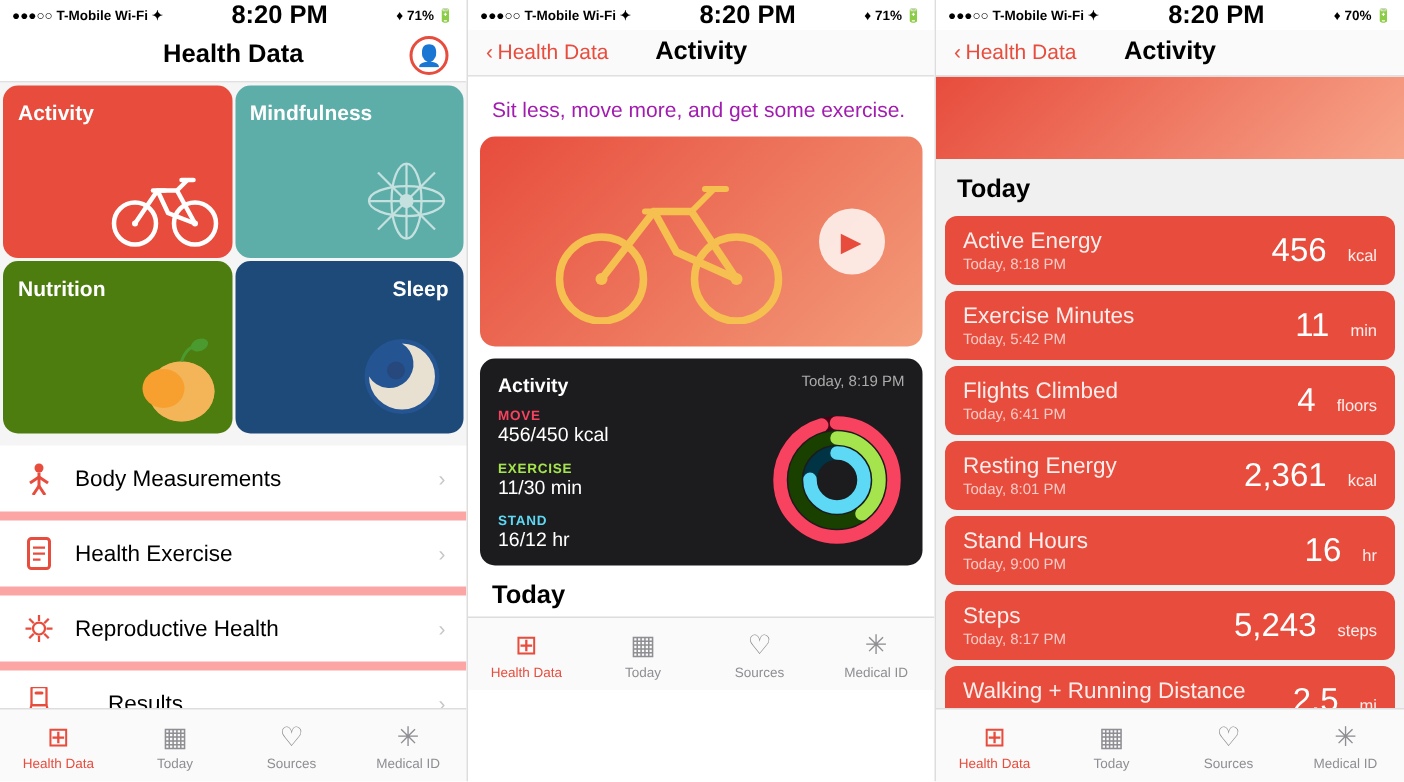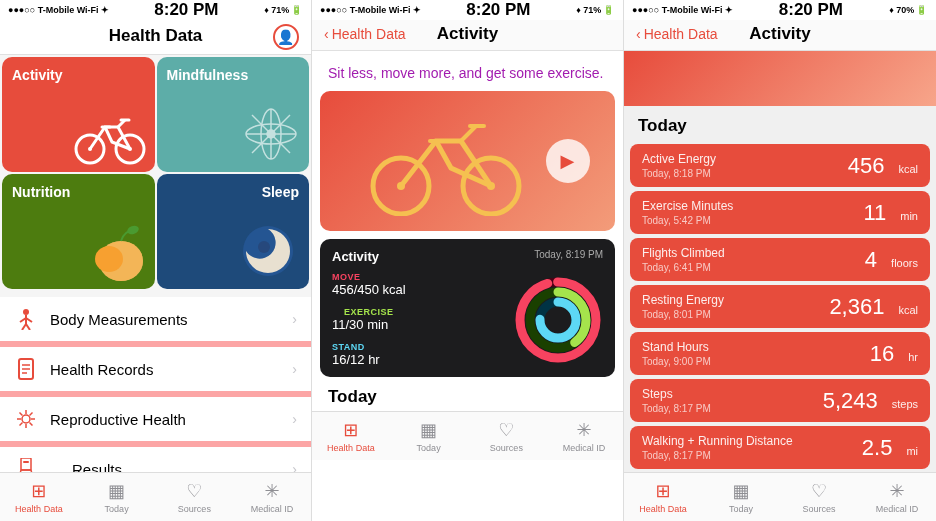--- a/index.html
+++ b/index.html
@@ -284,21 +284,21 @@
     .stat-block .stat-name {
       font-size: 9px;
       font-weight: 700;
       letter-spacing: 0.5px;
     }
     .stat-block .stat-value {
       font-size: 13px;
       color: #fff;
     }
     .stat-move .stat-name { color: #f74360; }
-    .stat-exercise .stat-name { color: #a5e44c; text-align: center; }
+    .stat-exercise .stat-name { color: #a5e44c; }
     .stat-stand .stat-name { color: #5dd8f5; }
 
     .rings-svg {
       width: 90px;
       height: 90px;
     }
 
     .p2-today-label {
       padding: 10px 16px 4px;
       font-size: 17px;
@@ -354,21 +354,21 @@
       background: #e74c3c;
       margin: 2px 6px;
       border-radius: 8px;
       padding: 8px 12px;
       display: flex;
       justify-content: space-between;
       align-items: center;
       flex-shrink: 0;
     }
     .metric-left .metric-name {
-      font-size: 12px;
+      font-size: 15px;
       color: rgba(255,255,255,0.9);
       font-weight: 500;
     }
     .metric-left .metric-sub {
       font-size: 10px;
       color: rgba(255,255,255,0.7);
       margin-top: 2px;
     }
     .metric-right {
       display: flex;
@@ -477,21 +477,21 @@
     </div>
     <div class="p1-list-item">
       <div class="list-icon">
         <svg width="18" height="22" viewBox="0 0 18 22">
             <rect x="2" y="1" width="14" height="20" rx="2" fill="none" stroke="#e74c3c" stroke-width="2"></rect>
             <line x1="5" y1="7" x2="13" y2="7" stroke="#e74c3c" stroke-width="1.5"></line>
             <line x1="5" y1="11" x2="13" y2="11" stroke="#e74c3c" stroke-width="1.5"></line>
             <line x1="5" y1="15" x2="10" y2="15" stroke="#e74c3c" stroke-width="1.5"></line>
           </svg>
       </div>
-      <span class="list-label">Health Records</span>
+      <span class="list-label">Health Exercise</span>
       <span class="list-chevron">›</span>
     </div>
     <div class="p1-list-item">
       <div class="list-icon">
         <svg width="22" height="22" viewBox="0 0 22 22">
             <g stroke="#e74c3c" stroke-width="1.5" fill="none">
               <circle cx="11" cy="11" r="4"></circle>
               <line x1="11" y1="2" x2="11" y2="6"></line>
               <line x1="11" y1="16" x2="11" y2="20"></line>
               <line x1="2" y1="11" x2="6" y2="11"></line>

